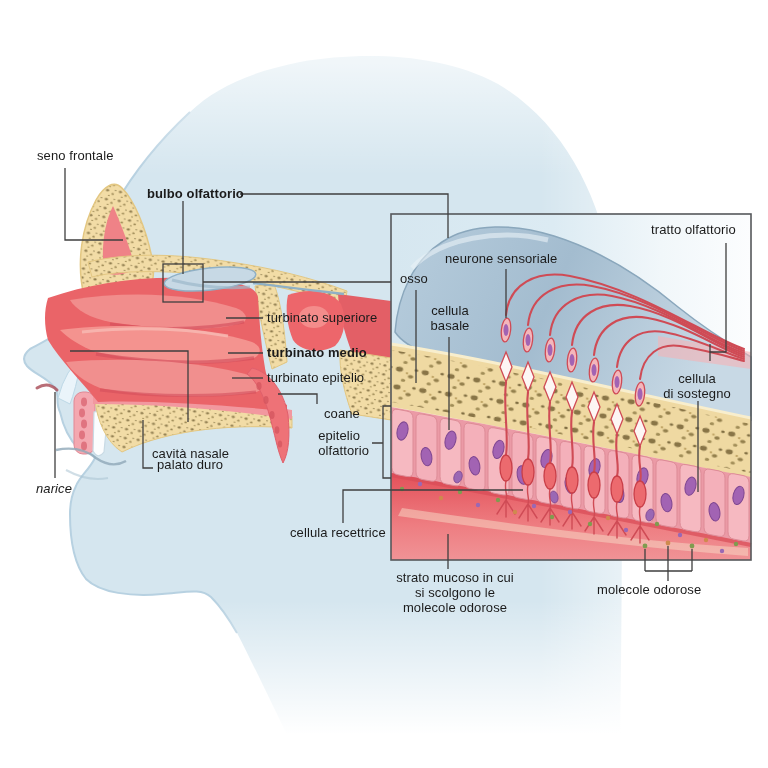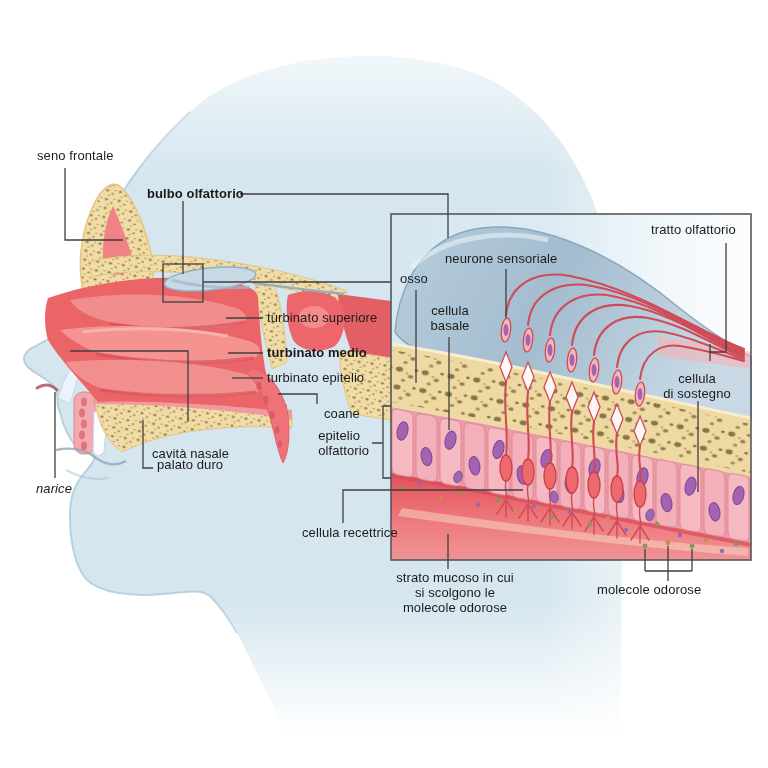--- a/index.html
+++ b/index.html
@@ -13,21 +13,21 @@
   #lbl-seno-frontale{left:37px;top:148px;}
   #lbl-bulbo{left:147px;top:186px;font-weight:bold;}
   #lbl-turb-sup{left:267px;top:310px;}
   #lbl-turb-med{left:267px;top:345px;font-weight:bold;}
   #lbl-turb-inf{left:267px;top:370px;}
   #lbl-coane{left:300px;top:406px;margin-left:24px;}
   #lbl-cavita{left:152px;top:424px;margin-top:22px;}
   #lbl-palato{left:157px;top:457px;}
   #lbl-narice{left:36px;top:481px;font-style:italic;}
   #lbl-epitelio{right:399px;top:428px;}
-  #lbl-recettrice{left:290px;top:525px;margin-left:12px;}
+  #lbl-recettrice{left:290px;top:525px;}
   #lbl-strato{left:455px;top:570px;}
   #lbl-molecole{left:597px;top:582px;}
   #lbl-osso{left:400px;top:271px;}
   #lbl-neurone{left:445px;top:251px;}
   #lbl-tratto{left:651px;top:222px;}
   #lbl-basale{left:450px;top:303px;}
   #lbl-sostegno{left:697px;top:371px;}
 </style>
 </head>
 <body>

